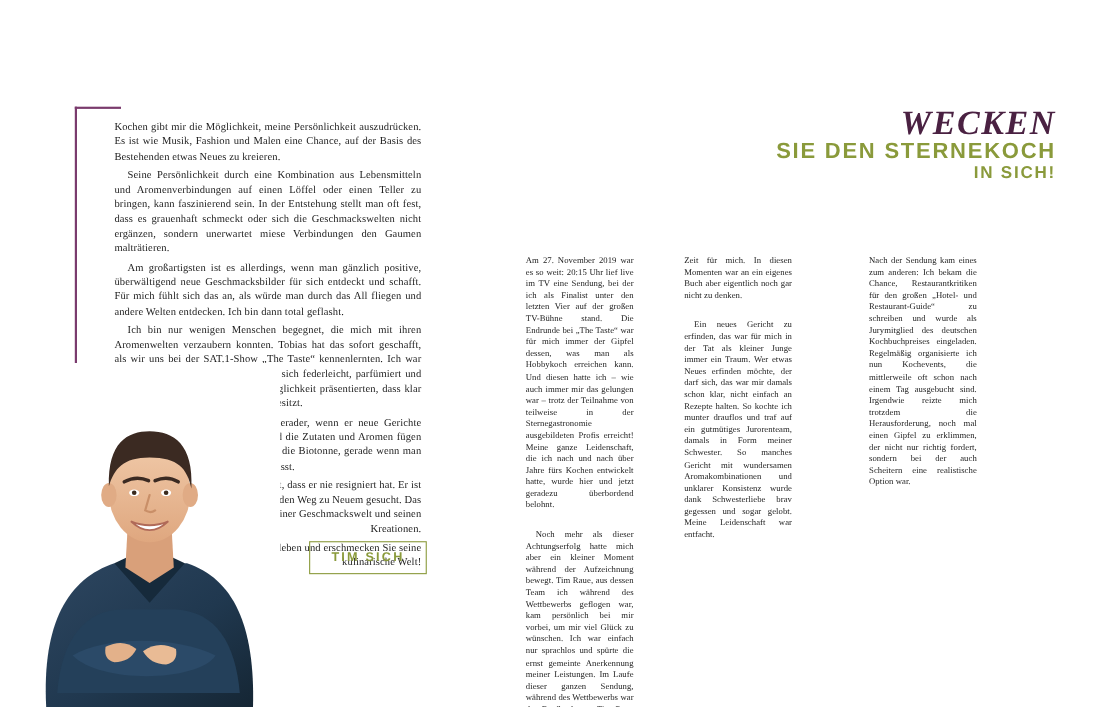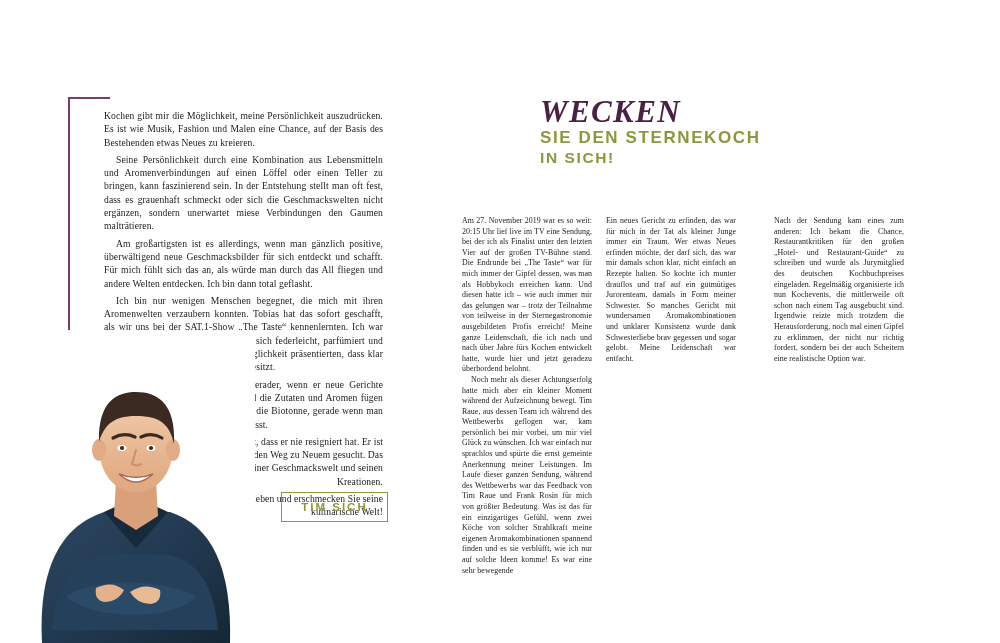--- a/index.html
+++ b/index.html
@@ -106,34 +106,35 @@
     top: 0;
     width: 500px;
     height: 643px;
     overflow: hidden;
   }
   .headline {
     position: absolute;
     left: 40px;
     top: 96px;
     width: 420px;
+    text-align: right;
   }
   .headline .l1 {
     font-family: "Liberation Serif", serif;
     font-style: italic;
     font-weight: bold;
     font-size: 31px;
     letter-spacing: 1.4px;
     color: #4a2142;
     line-height: 32px;
   }
   .headline .l2 {
     font-family: "Liberation Sans", sans-serif;
     font-weight: bold;
-    font-size: 17px;
+    font-size: 20px;
     letter-spacing: 1.6px;
     color: #8a9a3b;
     line-height: 20px;
   }
   .headline .l3 {
     font-family: Liberation Sans, sans-serif;
     font-weight: bold;
     font-size: 15.5px;
     letter-spacing: 1.6px;
     color: #8a9a3b;
@@ -142,21 +143,21 @@
   .col {
     position: absolute;
     top: 216px;
     width: 130px;
     font-size: 7.9px;
     line-height: 10.6px;
     text-align: justify;
     color: #1c1c1c;
     letter-spacing: .05px;
   }
-  .col p { margin: 0; font-family: Liberation Serif, serif; }
+  .col p { margin: 16px; font-family: Liberation Serif, serif; }
   .col p + p { text-indent: 9px; }
   .col-1 { left: 462px; }
   .col-2 { left: 606px; }
   .col-3 { left: 774px; }
 </style>
 </head>
 <body>
 
 <div class="page">
 
@@ -241,20 +242,21 @@
     <div class="l2">SIE DEN STERNEKOCH</div>
     <div class="l3">IN SICH!</div>
   </div>
 
   <div class="col col-1">
     <p>Am 27. November 2019 war es so weit: 20:15 Uhr lief live im TV eine Sendung, bei der ich als Finalist unter den letzten Vier auf der großen TV-Bühne stand. Die Endrunde bei „The Taste“ war für mich immer der Gipfel dessen, was man als Hobbykoch erreichen kann. Und diesen hatte ich – wie auch immer mir das gelungen war – trotz der Teilnahme von teilweise in der Sternegastronomie ausgebildeten Profis erreicht! Meine ganze Leidenschaft, die ich nach und nach über Jahre fürs Kochen entwickelt hatte, wurde hier und jetzt geradezu überbordend belohnt.</p>
     <p>Noch mehr als dieser Achtungserfolg hatte mich aber ein kleiner Moment während der Aufzeichnung bewegt. Tim Raue, aus dessen Team ich während des Wettbewerbs geflogen war, kam persönlich bei mir vorbei, um mir viel Glück zu wünschen. Ich war einfach nur sprachlos und spürte die ernst gemeinte Anerkennung meiner Leistungen. Im Laufe dieser ganzen Sendung, während des Wettbewerbs war das Feedback von Tim Raue und Frank Rosin für mich von größter Bedeutung. Was ist das für ein einzigartiges Gefühl, wenn zwei Köche von solcher Strahlkraft meine eigenen Aromakombinationen spannend finden und es sie verblüfft, wie ich nur auf solche Ideen komme! Es war eine sehr bewegende</p>
   </div>
 
   <div class="col col-2">
+    <p>Zeit für mich. In diesen Momenten war an ein eigenes Buch aber eigentlich noch gar nicht zu denken.</p>
     <p>Ein neues Gericht zu erfinden, das war für mich in der Tat als kleiner Junge immer ein Traum. Wer etwas Neues erfinden möchte, der darf sich, das war mir damals schon klar, nicht einfach an Rezepte halten. So kochte ich munter drauflos und traf auf ein gutmütiges Jurorenteam, damals in Form meiner Schwester. So manches Gericht mit wundersamen Aromakombinationen und unklarer Konsistenz wurde dank Schwesterliebe brav gegessen und sogar gelobt. Meine Leidenschaft war entfacht.</p>
   </div>
 
   <div class="col col-3">
     <p>Nach der Sendung kam eines zum anderen: Ich bekam die Chance, Restaurantkritiken für den großen „Hotel- und Restaurant-Guide“ zu schreiben und wurde als Jurymitglied des deutschen Kochbuchpreises eingeladen. Regelmäßig organisierte ich nun Kochevents, die mittlerweile oft schon nach einem Tag ausgebucht sind. Irgendwie reizte mich trotzdem die Herausforderung, noch mal einen Gipfel zu erklimmen, der nicht nur richtig fordert, sondern bei der auch Scheitern eine realistische Option war.</p>
   </div>
 
 </div>
 
 </body></html>

